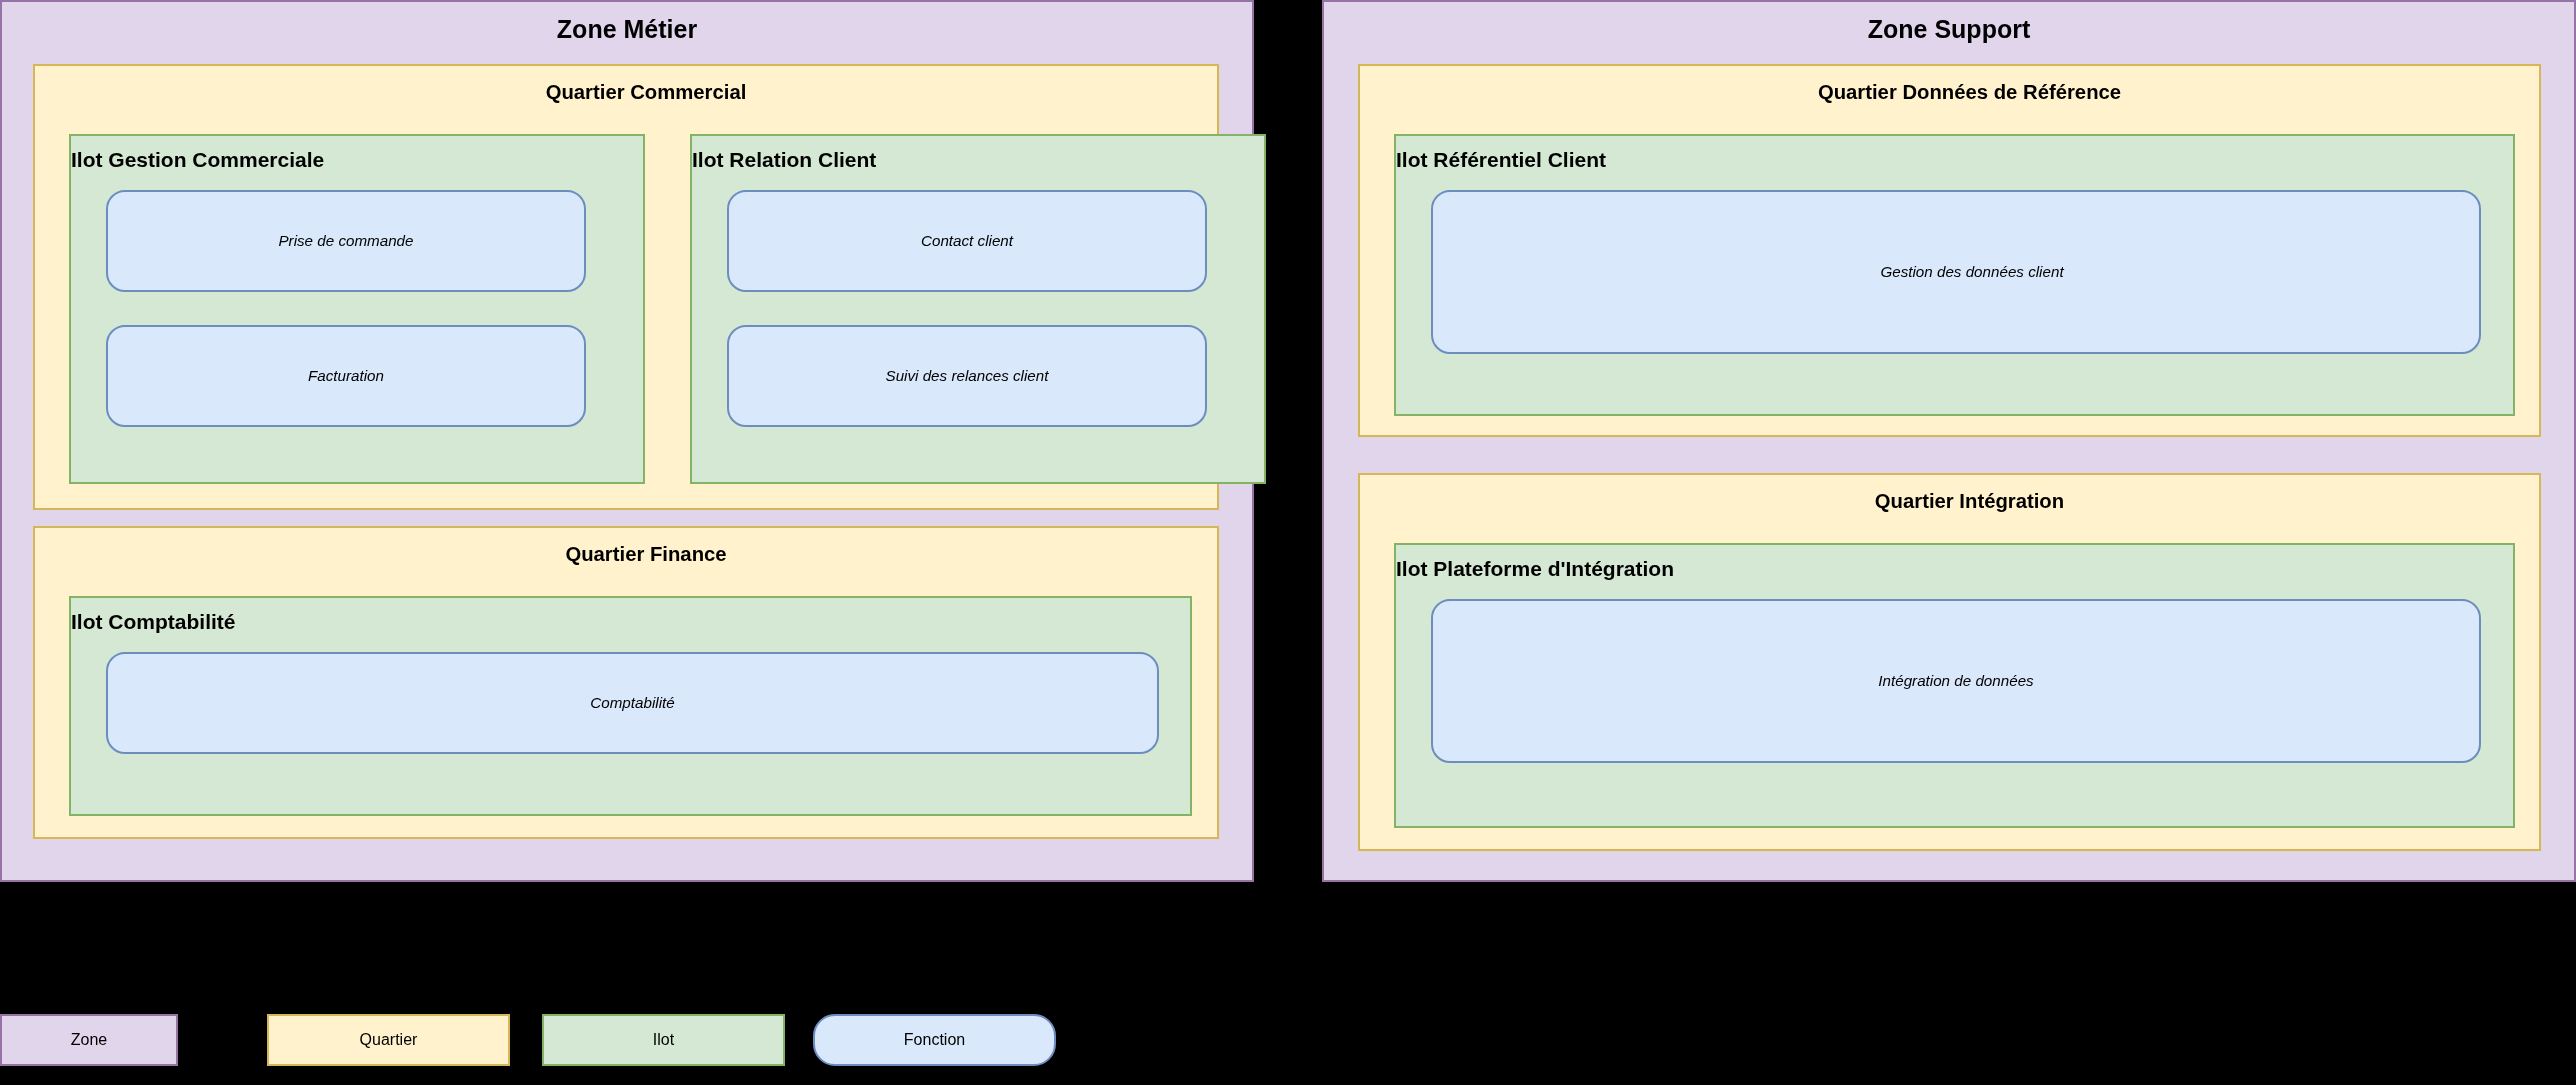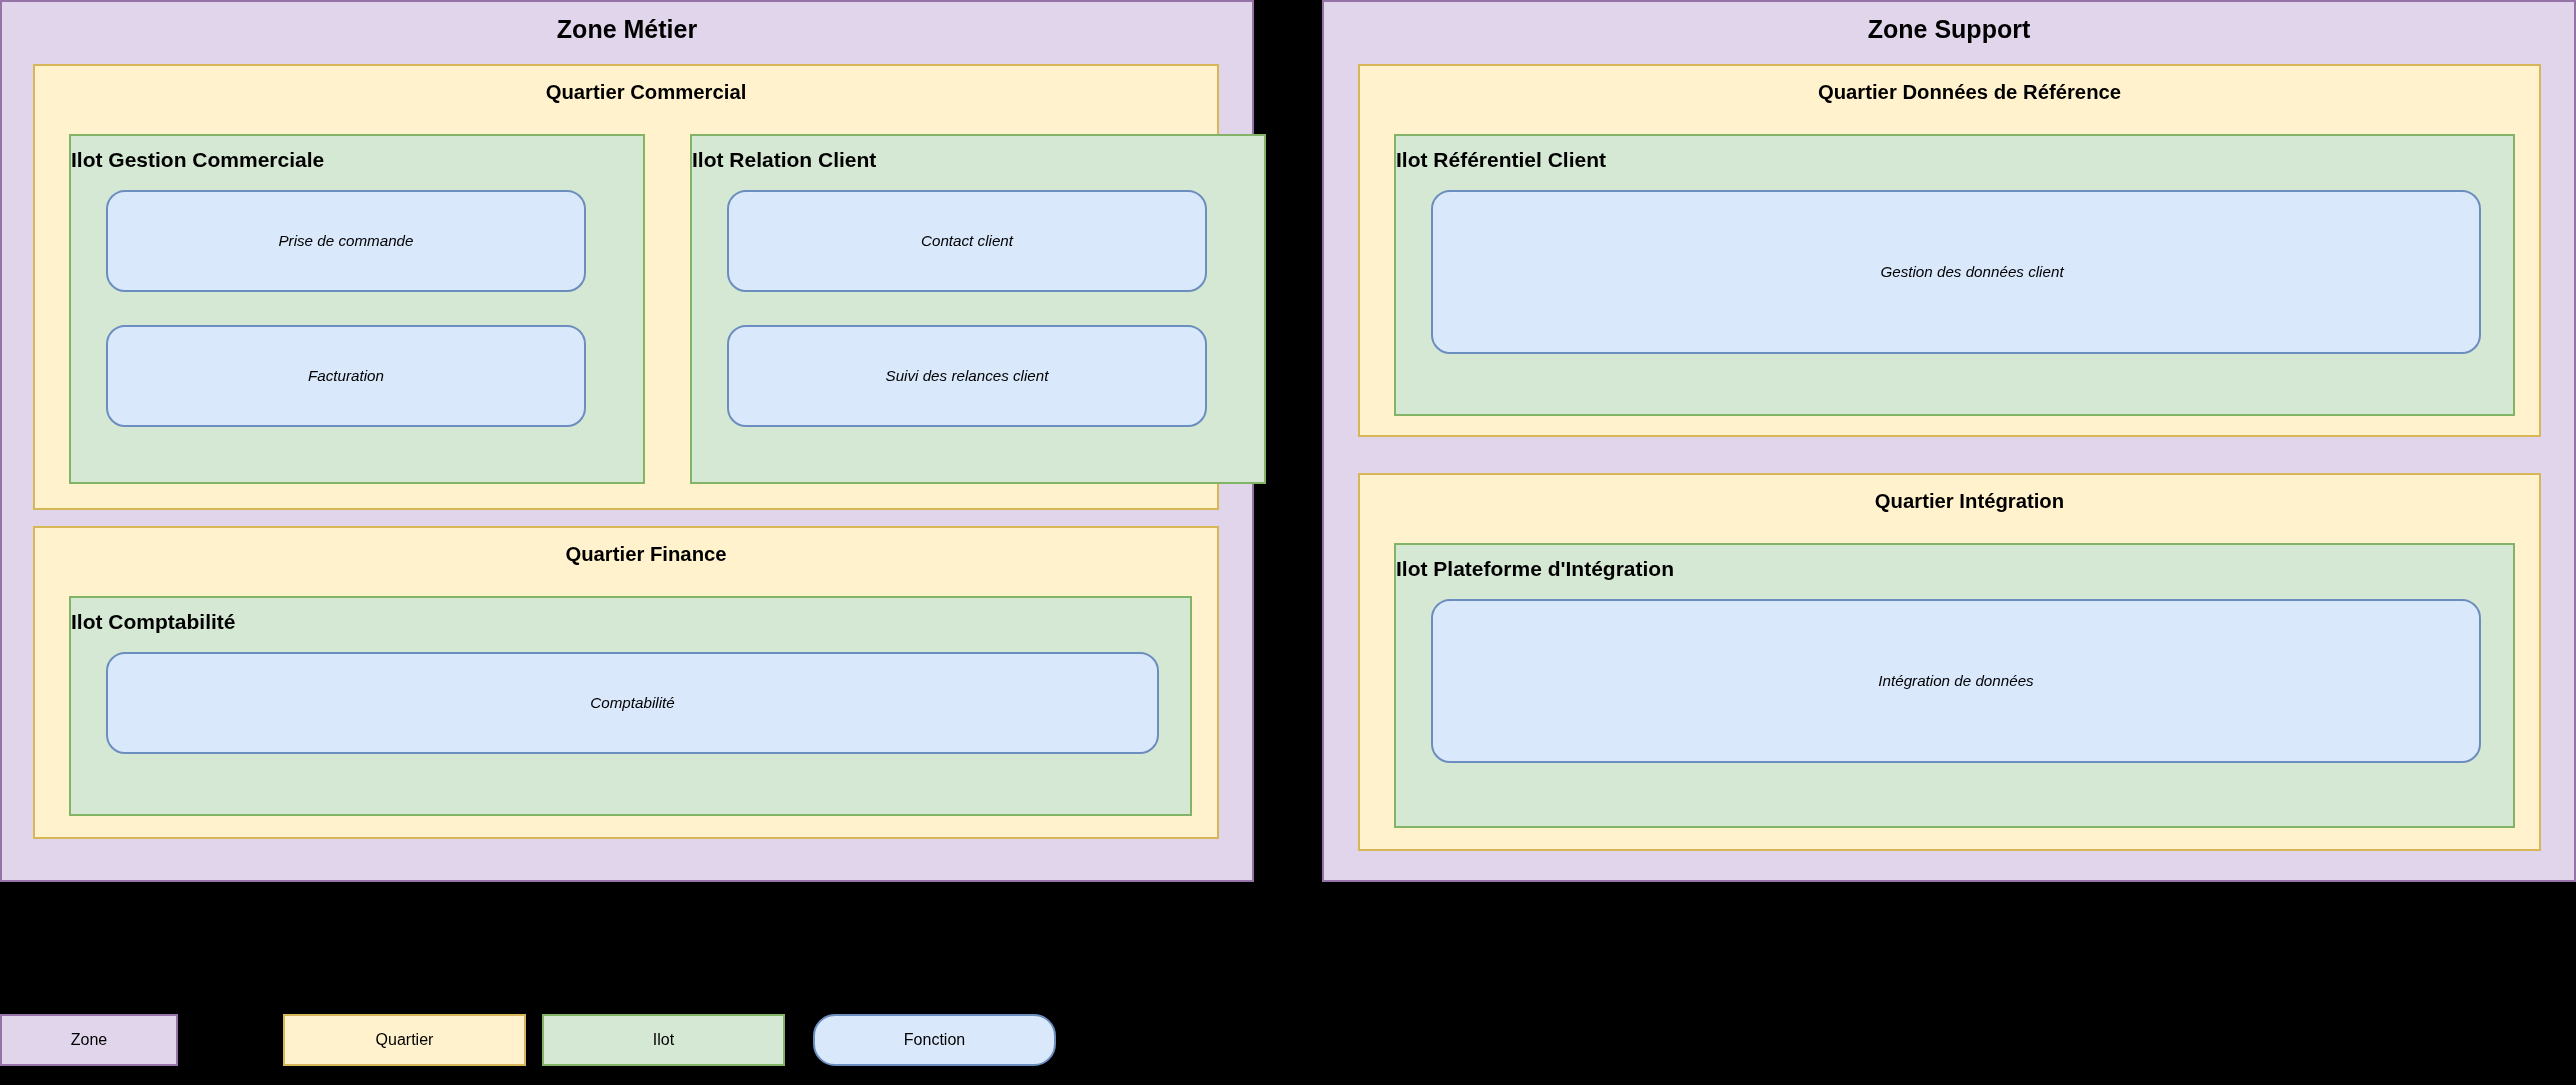--- a/index.html
+++ b/index.html
@@ -150,21 +150,21 @@
     </div>
   </div>
 </div>
 
 <div class="legend">
 
   <div class="legend-item legend-zone" style="left:0px;width:178px;">
     <span>Zone</span>
   </div>
 
-  <div class="legend-item legend-quartier" style="left:283px;width:243px;">
+  <div class="legend-item legend-quartier" style="left:267px;width:243px;">
     <span>Quartier</span>
   </div>
 
   <div class="legend-item legend-ilot" style="left:542px;width:243px;">
     <span>Ilot</span>
   </div>
 
   <div class="legend-item legend-fonction" style="left:813px;width:243px;">
     <span>Fonction</span>
   </div>

